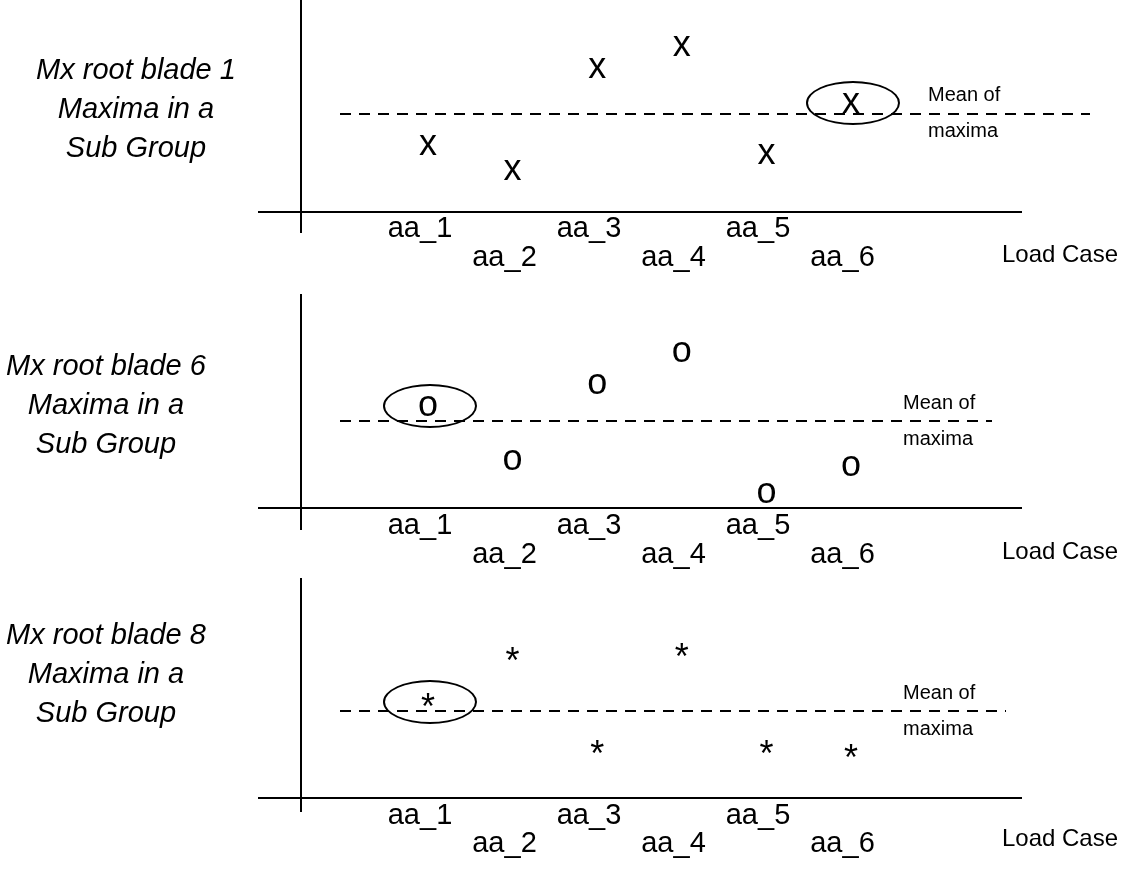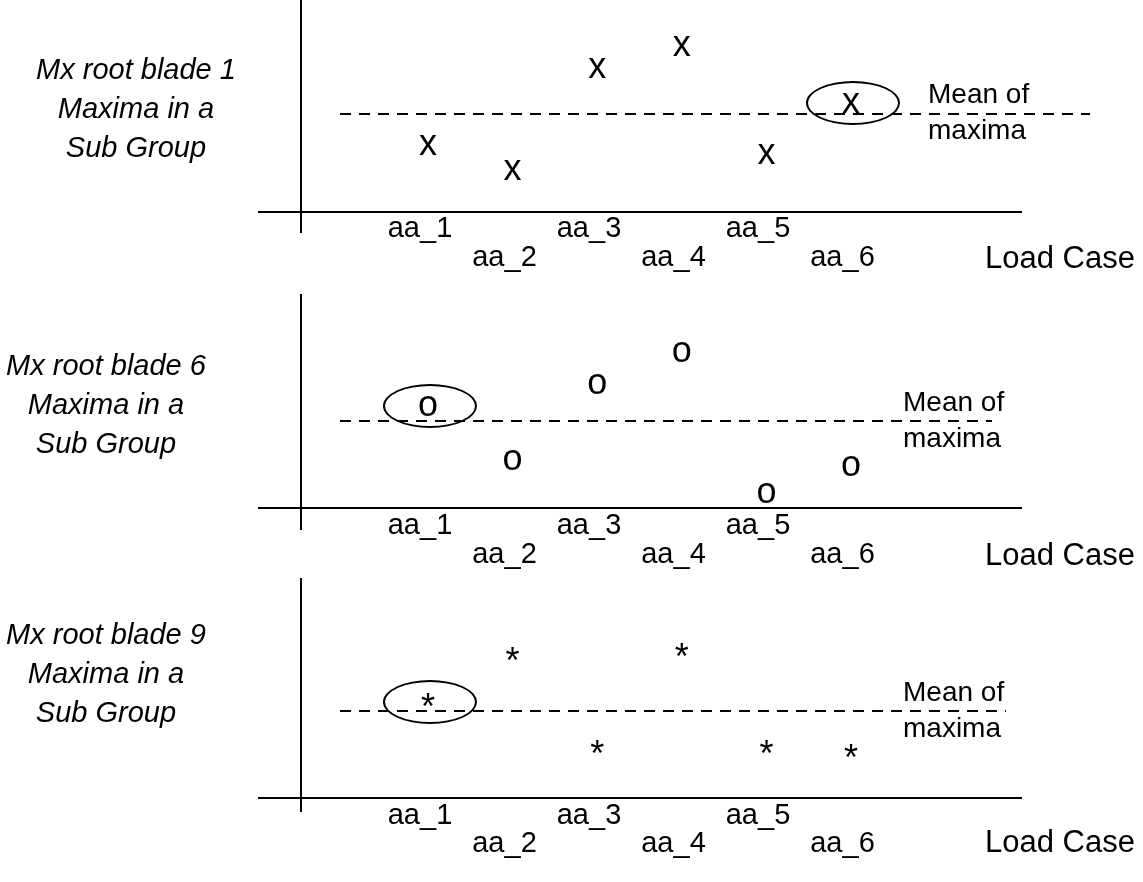--- a/index.html
+++ b/index.html
@@ -20,22 +20,22 @@
     height: 2px;
     background: repeating-linear-gradient(90deg, #000 0 11px, transparent 11px 19px);
   }
   .title {
     font-size: 29px;
     line-height: 39px;
     text-align: center;
     white-space: nowrap;
     font-style: italic;
   }
-  .meanlabel { font-size: 28px; line-height: 36px; white-space: nowrap; }
-  .loadcase  { font-size: 31px; width: 150px; text-align: center; white-space: nowrap; }
+  .meanlabel { font-size: 20px; line-height: 36px; white-space: nowrap; }
+  .loadcase  { font-size: 24px; width: 150px; text-align: center; white-space: nowrap; }
   .marker    { font-size: 36px; line-height: 1; transform: translate(-50%, -50%); }
   .tick      { font-size: 29px; line-height: 1.1; transform: translateX(-50%); white-space: nowrap; }
   .ellipse   { border: 2px solid #000; border-radius: 50%; background: transparent; }
 </style>
 </head>
 <body>
 
 <div class="canvas">
 
   <section class="plot">
@@ -94,21 +94,21 @@
       <span class="tick" style="left: 673.5px; top: 538px;">aa_4</span>
       <span class="tick" style="left: 758px; top: 509px;">aa_5</span>
       <span class="tick" style="left: 842.5px; top: 538px;">aa_6</span>
     </section>
 
   <section class="plot">
     <div class="vline" style="left: 300px; top: 578px; height: 234px;"></div>
     <div class="hline" style="left: 258px; top: 797px; width: 764px;"></div>
     <div class="dash" style="left: 340px; top: 710px; width: 666px;"></div>
     <div class="title" style="left: 0px; width: 212px; top: 615px;">
-      <div>Mx root blade 9</div>
+      <div>Mx root blade 8</div>
       <div>Maxima in a</div>
       <div>Sub Group</div>
     </div>
     <div class="meanlabel" style="left: 903px; top: 674px;">
       <div>Mean of</div>
       <div>maxima</div>
     </div>
     <div class="loadcase" style="left: 985px; top: 824px;">Load Case</div>
     <div class="ellipse" style="left: 383px; top: 680px; width: 90px; height: 40px;"></div>
   <span class="marker" style="left: 428px; top: 707px;">*</span>

